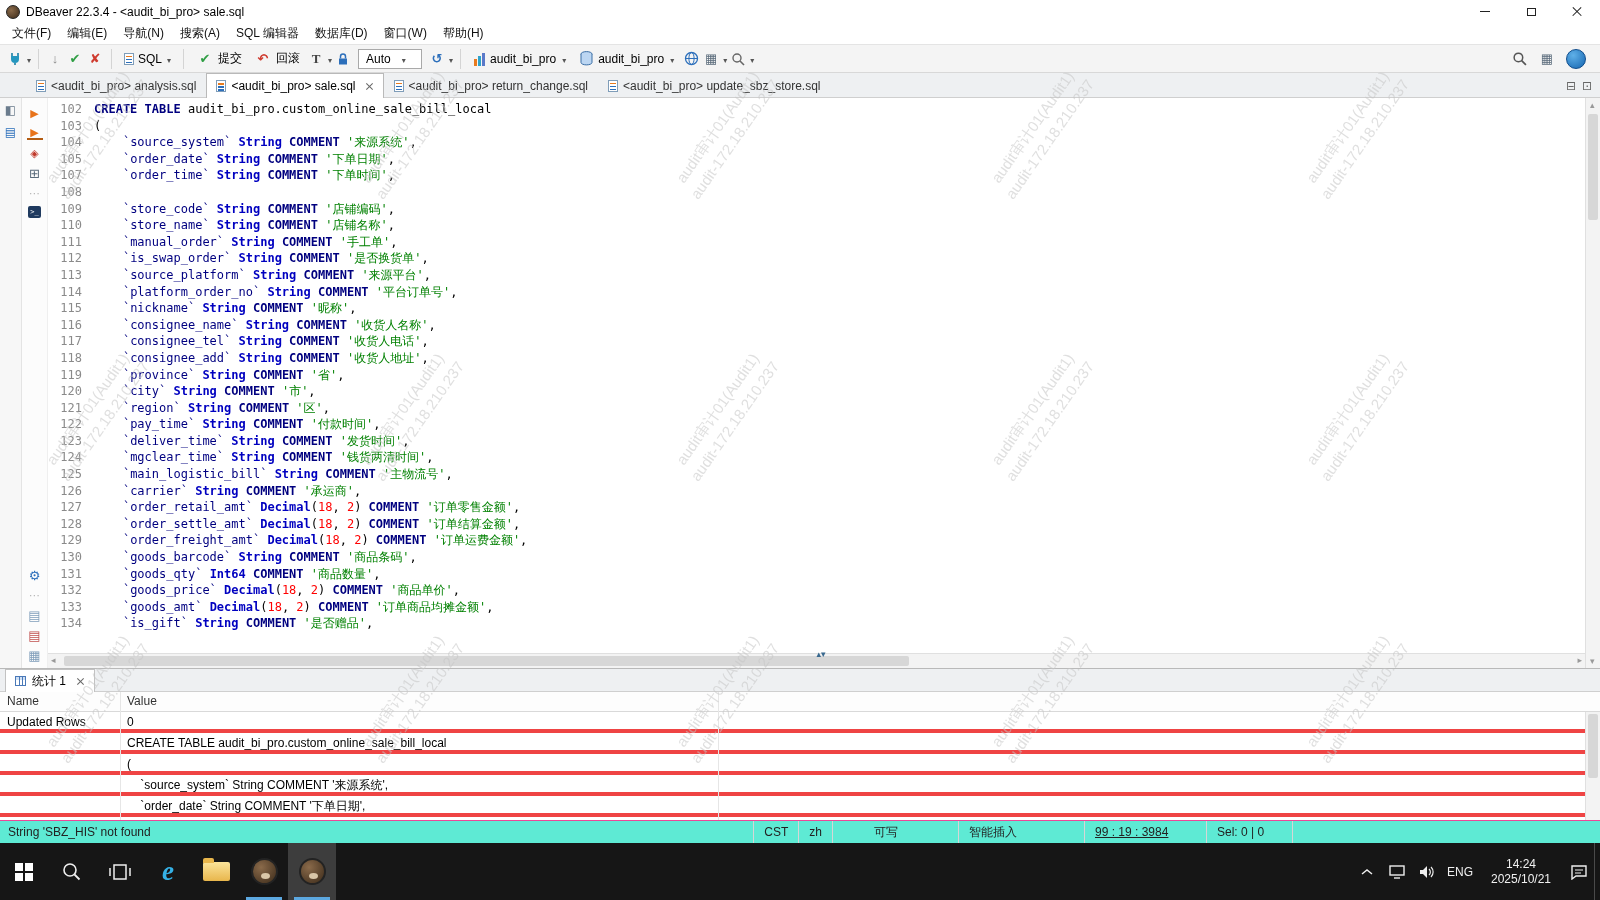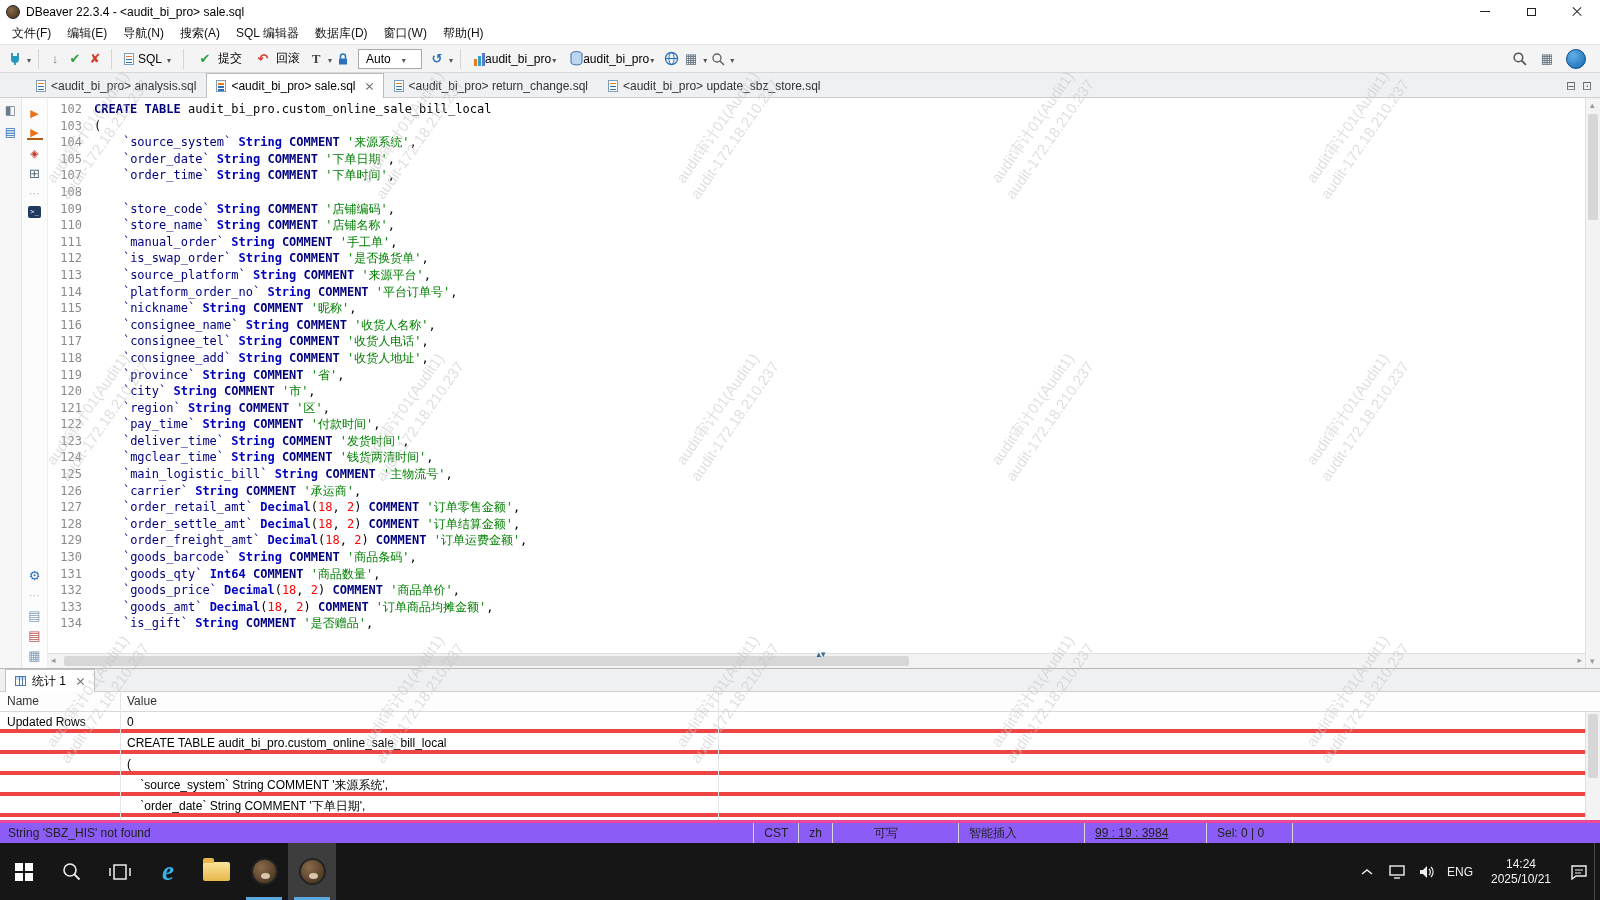--- a/index.html
+++ b/index.html
@@ -24,21 +24,21 @@
   .menubar{height:21px;display:flex;align-items:center;background:#fff;padding-left:4px;flex:none}
   .menu-item{padding:2px 8px;color:#111;cursor:default}
 
   
   .toolbar{height:29px;display:flex;align-items:center;background:#f4f4f4;border-top:1px solid #e4e4e4;border-bottom:1px solid #d8d8d8;padding:0 6px;flex:none;gap:2px}
   .tbi{display:inline-flex;align-items:center;justify-content:center;width:18px;height:20px;font-size:13px}
   .tsep{width:1px;height:20px;background:#d4d4d4;margin:0 5px;flex:none}
   .car::after{content:"▾";font-size:8px;color:#555;margin-left:1px}
   .tbtn{display:flex;align-items:center;gap:4px;padding:0 5px;height:22px}
   .combo{display:flex;align-items:center;border:1px solid #a9a9a9;background:#fff;height:20px;padding:0 5px 0 7px;gap:10px;min-width:64px;margin:0 4px}
-  .flatcombo{display:flex;align-items:center;padding:0 6px;height:22px}
+  .flatcombo{display:flex;align-items:center;gap:5px;padding:0 6px;height:22px}
   .i-down::after{content:"↓";color:#8a8a8a;font-weight:bold}
   .i-check::after{content:"✔";color:#2f9e44}
   .i-cross::after{content:"✘";color:#cf3b2f}
   .i-rollback::after{content:"↶";color:#cf3b2f;font-weight:bold}
   .i-tx::after{content:"T";color:#444;font-weight:bold;font-family:"Liberation Serif",serif}
   .i-history::after{content:"↺";color:#2c6fbb;font-weight:bold}
   .i-panelgrid::after{content:"▦";color:#5a6b7b}
   .bars{display:inline-flex;align-items:flex-end;gap:1px;height:14px}
   .bars i{display:block;width:3px}
   .bars i:nth-child(1){height:7px;background:#e87b1f}
@@ -111,21 +111,21 @@
   .grid{flex:1;position:relative;overflow:hidden;font-size:12px}
   .gridhead{display:flex;height:20px;border-bottom:1px solid #d9d9d9;color:#333;background:#fdfdfd}
   .cName{width:120px;padding:2px 7px;flex:none;white-space:pre;overflow:hidden}
   .cValue{width:598px;padding:2px 7px;flex:none;white-space:pre;overflow:hidden}
   .grow{display:flex;height:21px;line-height:17px;border-bottom:4px solid #ef4444}
   .vline{position:absolute;top:0;bottom:0;width:1px;background:#e6e6e6}
   .pvscroll{position:absolute;right:0;top:20px;bottom:0;width:15px;background:#f3f3f3;border-left:1px solid #e0e0e0}
   .pvthumb{position:absolute;top:2px;left:2px;width:10px;height:64px;background:#d7d7d7;border-radius:2px}
 
   
-  .statusbar{height:23px;display:flex;align-items:stretch;background:#8b5cf6;border-top:3px solid #ec4899;font-size:12px;color:#222;flex:none}
+  .statusbar{height:23px;display:flex;align-items:stretch;background:#5eead4;border-top:1px solid #ec4899;font-size:12px;color:#222;flex:none}
   .msg{flex:1;display:flex;align-items:center;padding:0 8px}
   .segs{display:flex;align-items:stretch}
   .seg{border-left:1px solid #d6d6d6;display:flex;align-items:center;padding:0 10px;white-space:nowrap}
   .seg-filler{border-left:1px solid #d6d6d6;width:308px}
 
   
   .wmlayer{position:absolute;left:0;top:0;width:1600px;height:843px;pointer-events:none;overflow:hidden;z-index:60}
   .wm{position:absolute;transform:rotate(-55deg);color:#c6c6c6;opacity:.55;font-size:15px;line-height:21px;text-align:center;white-space:nowrap}
 
   

